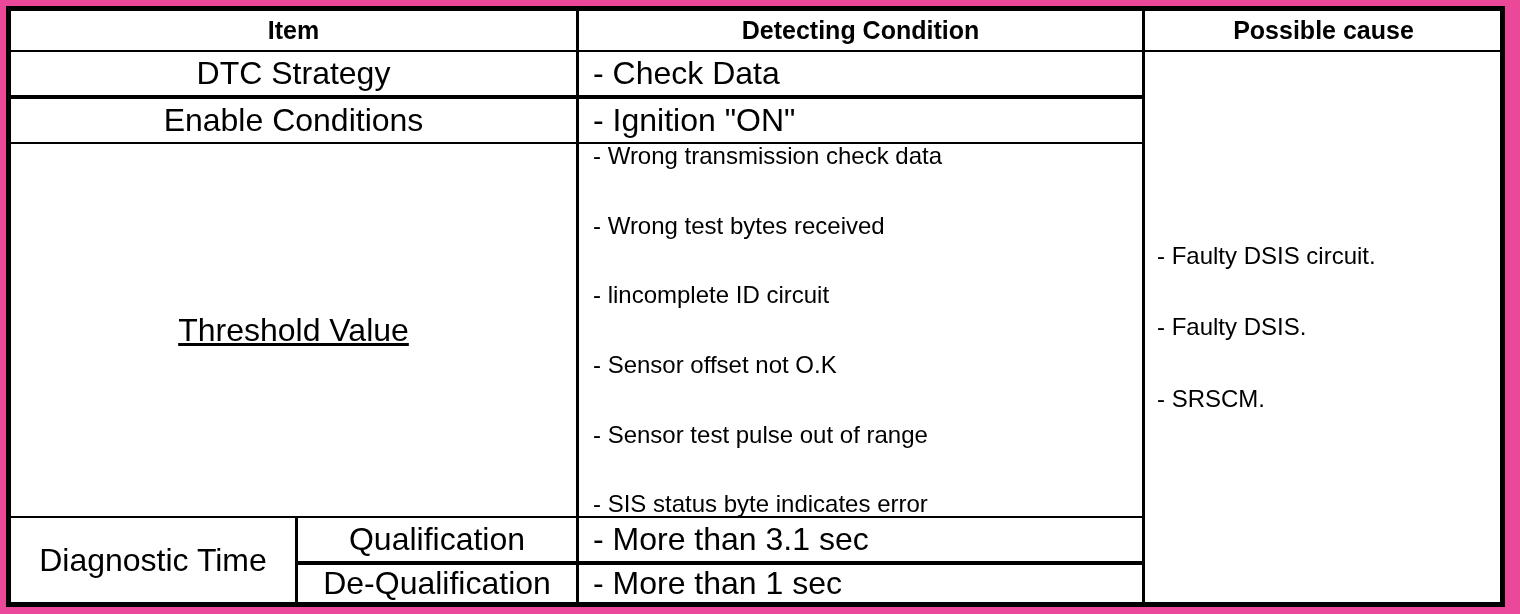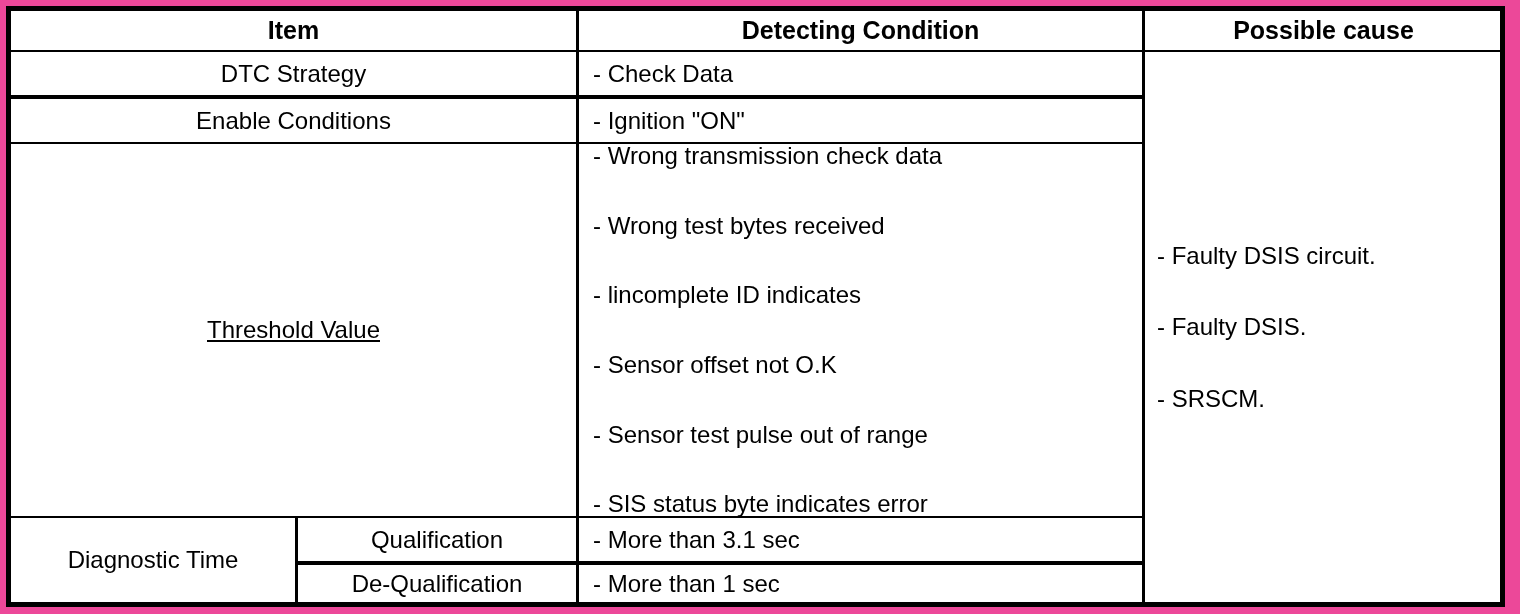--- a/index.html
+++ b/index.html
@@ -76,21 +76,21 @@
     justify-content: flex-start;
     text-align: left;
   }
 
   .hdr .txt {
     font-weight: bold;
     font-size: 25px;
   }
   .body-txt .txt {
     font-weight: normal;
-    font-size: 24px;
+    font-size: 32px;
   }
 
   
   ul.bullets {
     list-style: none;
     margin: 0;
     padding: 0;
     width: 100%;
   }
   ul.bullets li {
@@ -155,21 +155,21 @@
     </div>
 
     <div class="cell c-center body-txt" style="left:0px; top:133px; width:565px; height:372px;text-decoration:underline;">
       <span class="txt">Threshold Value</span>
     </div>
 
     <div class="cell c-list" style="left:568px; top:133px; width:563px; height:372px; padding-left:14px;">
       <ul class="bullets cond">
         <li>- Wrong transmission check data</li>
         <li>- Wrong test bytes received</li>
-        <li>- lincomplete ID indicates</li>
+        <li>- lincomplete ID circuit</li>
         <li>- Sensor offset not O.K</li>
         <li>- Sensor test pulse out of range</li>
         <li>- SIS status byte indicates error</li>
       </ul>
     </div>
 
     <div class="cell c-center body-txt" style="left:0px; top:507px; width:284px; height:84px;">
       <span class="txt">Diagnostic Time</span>
     </div>
 

